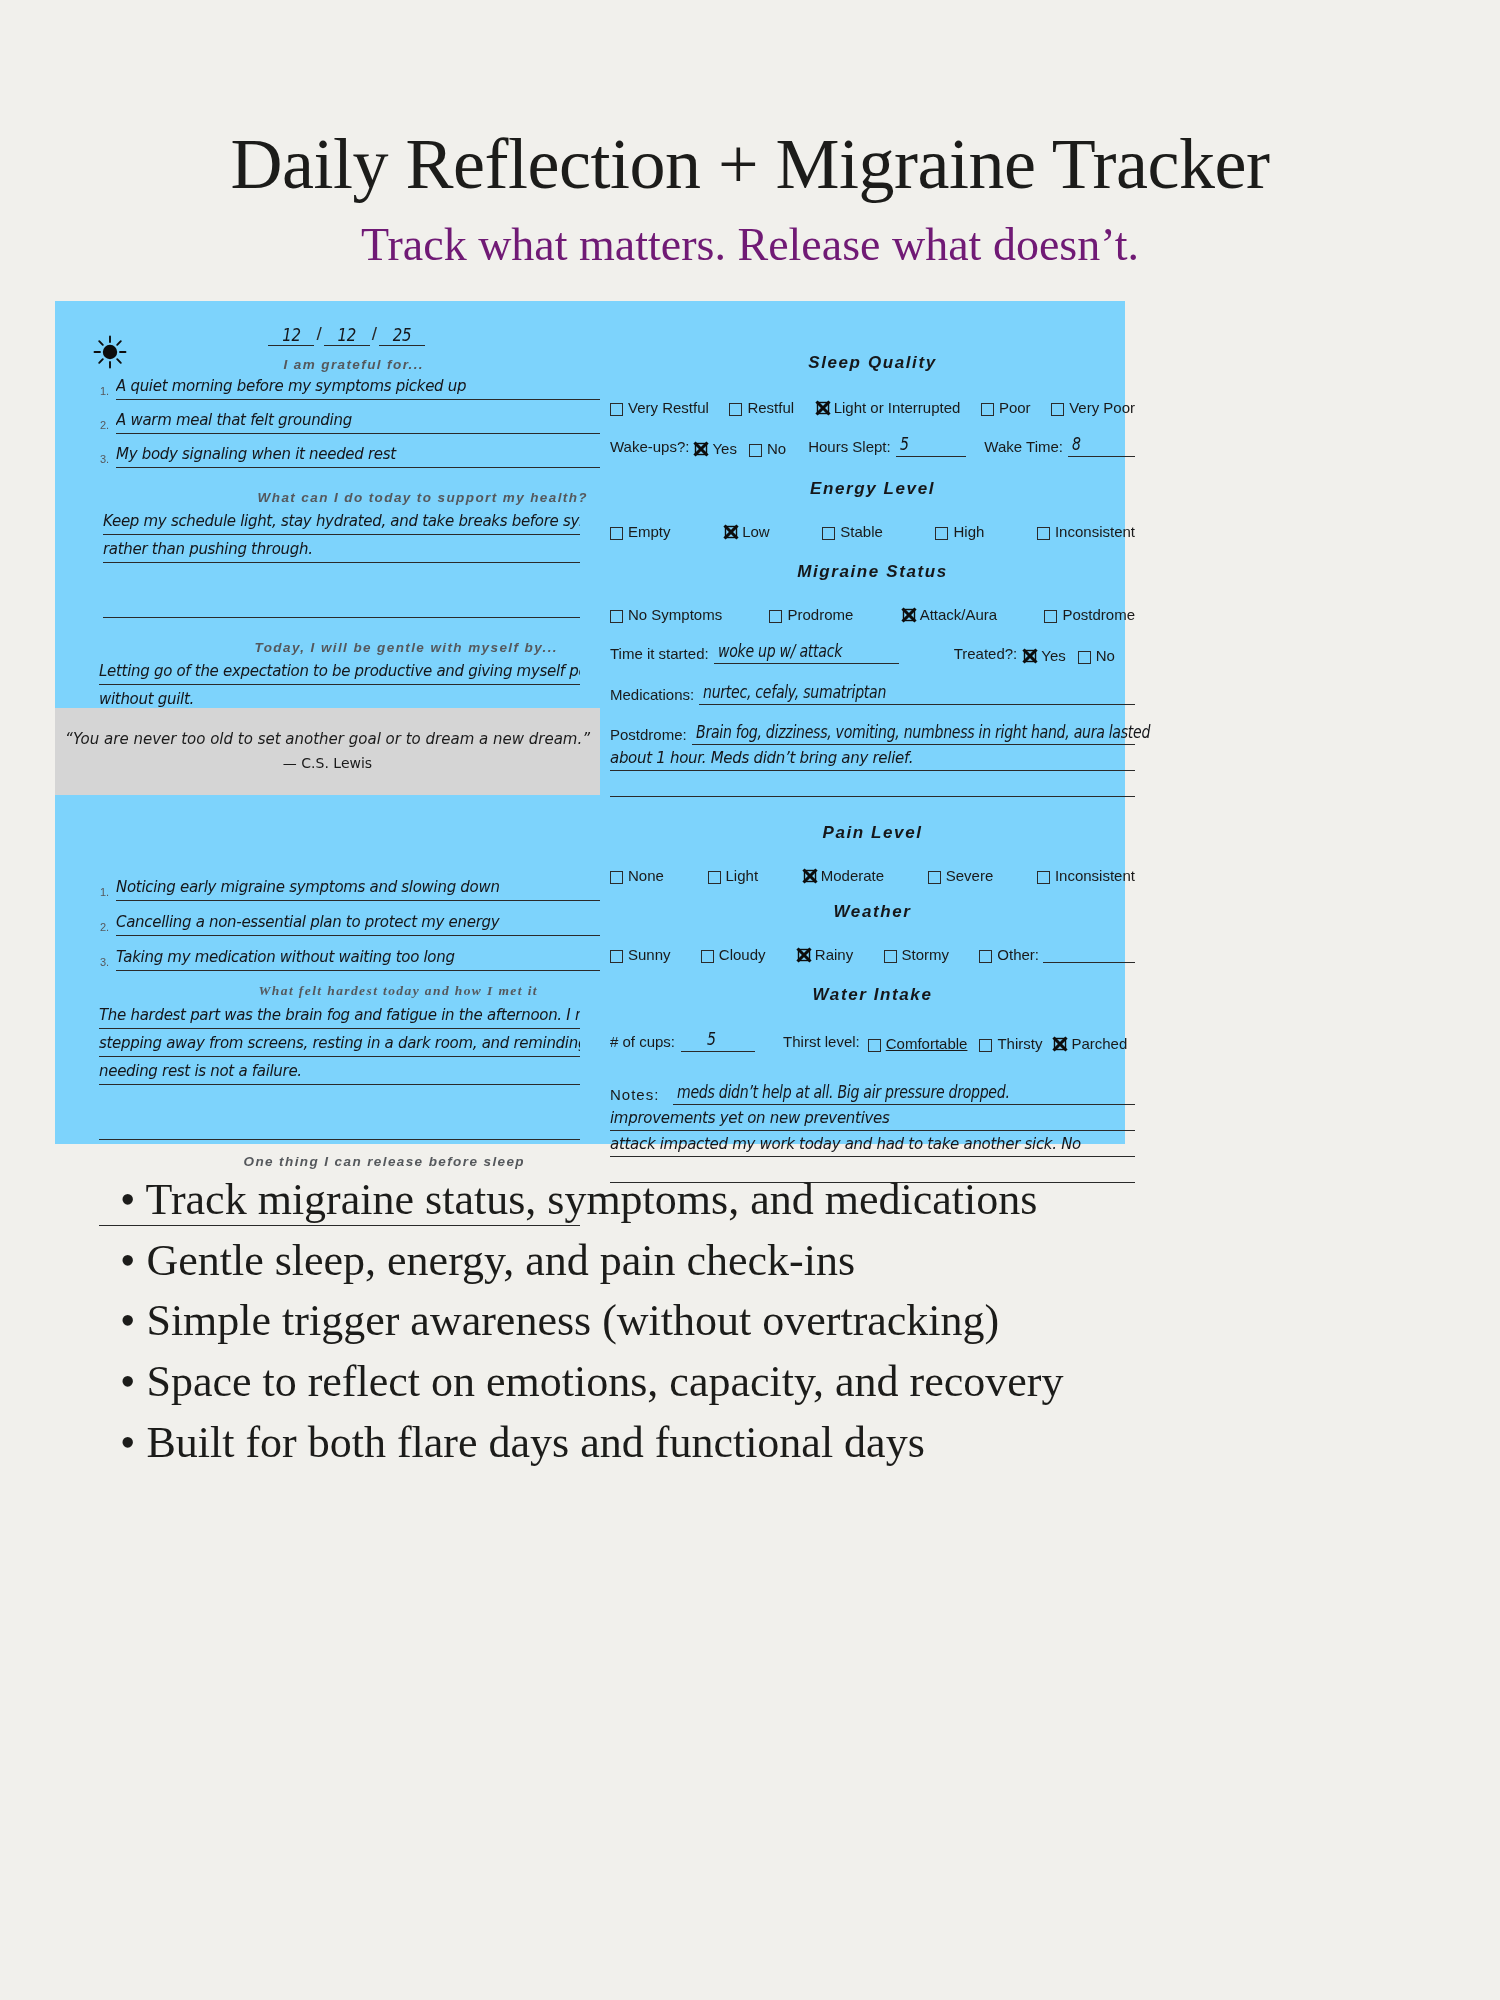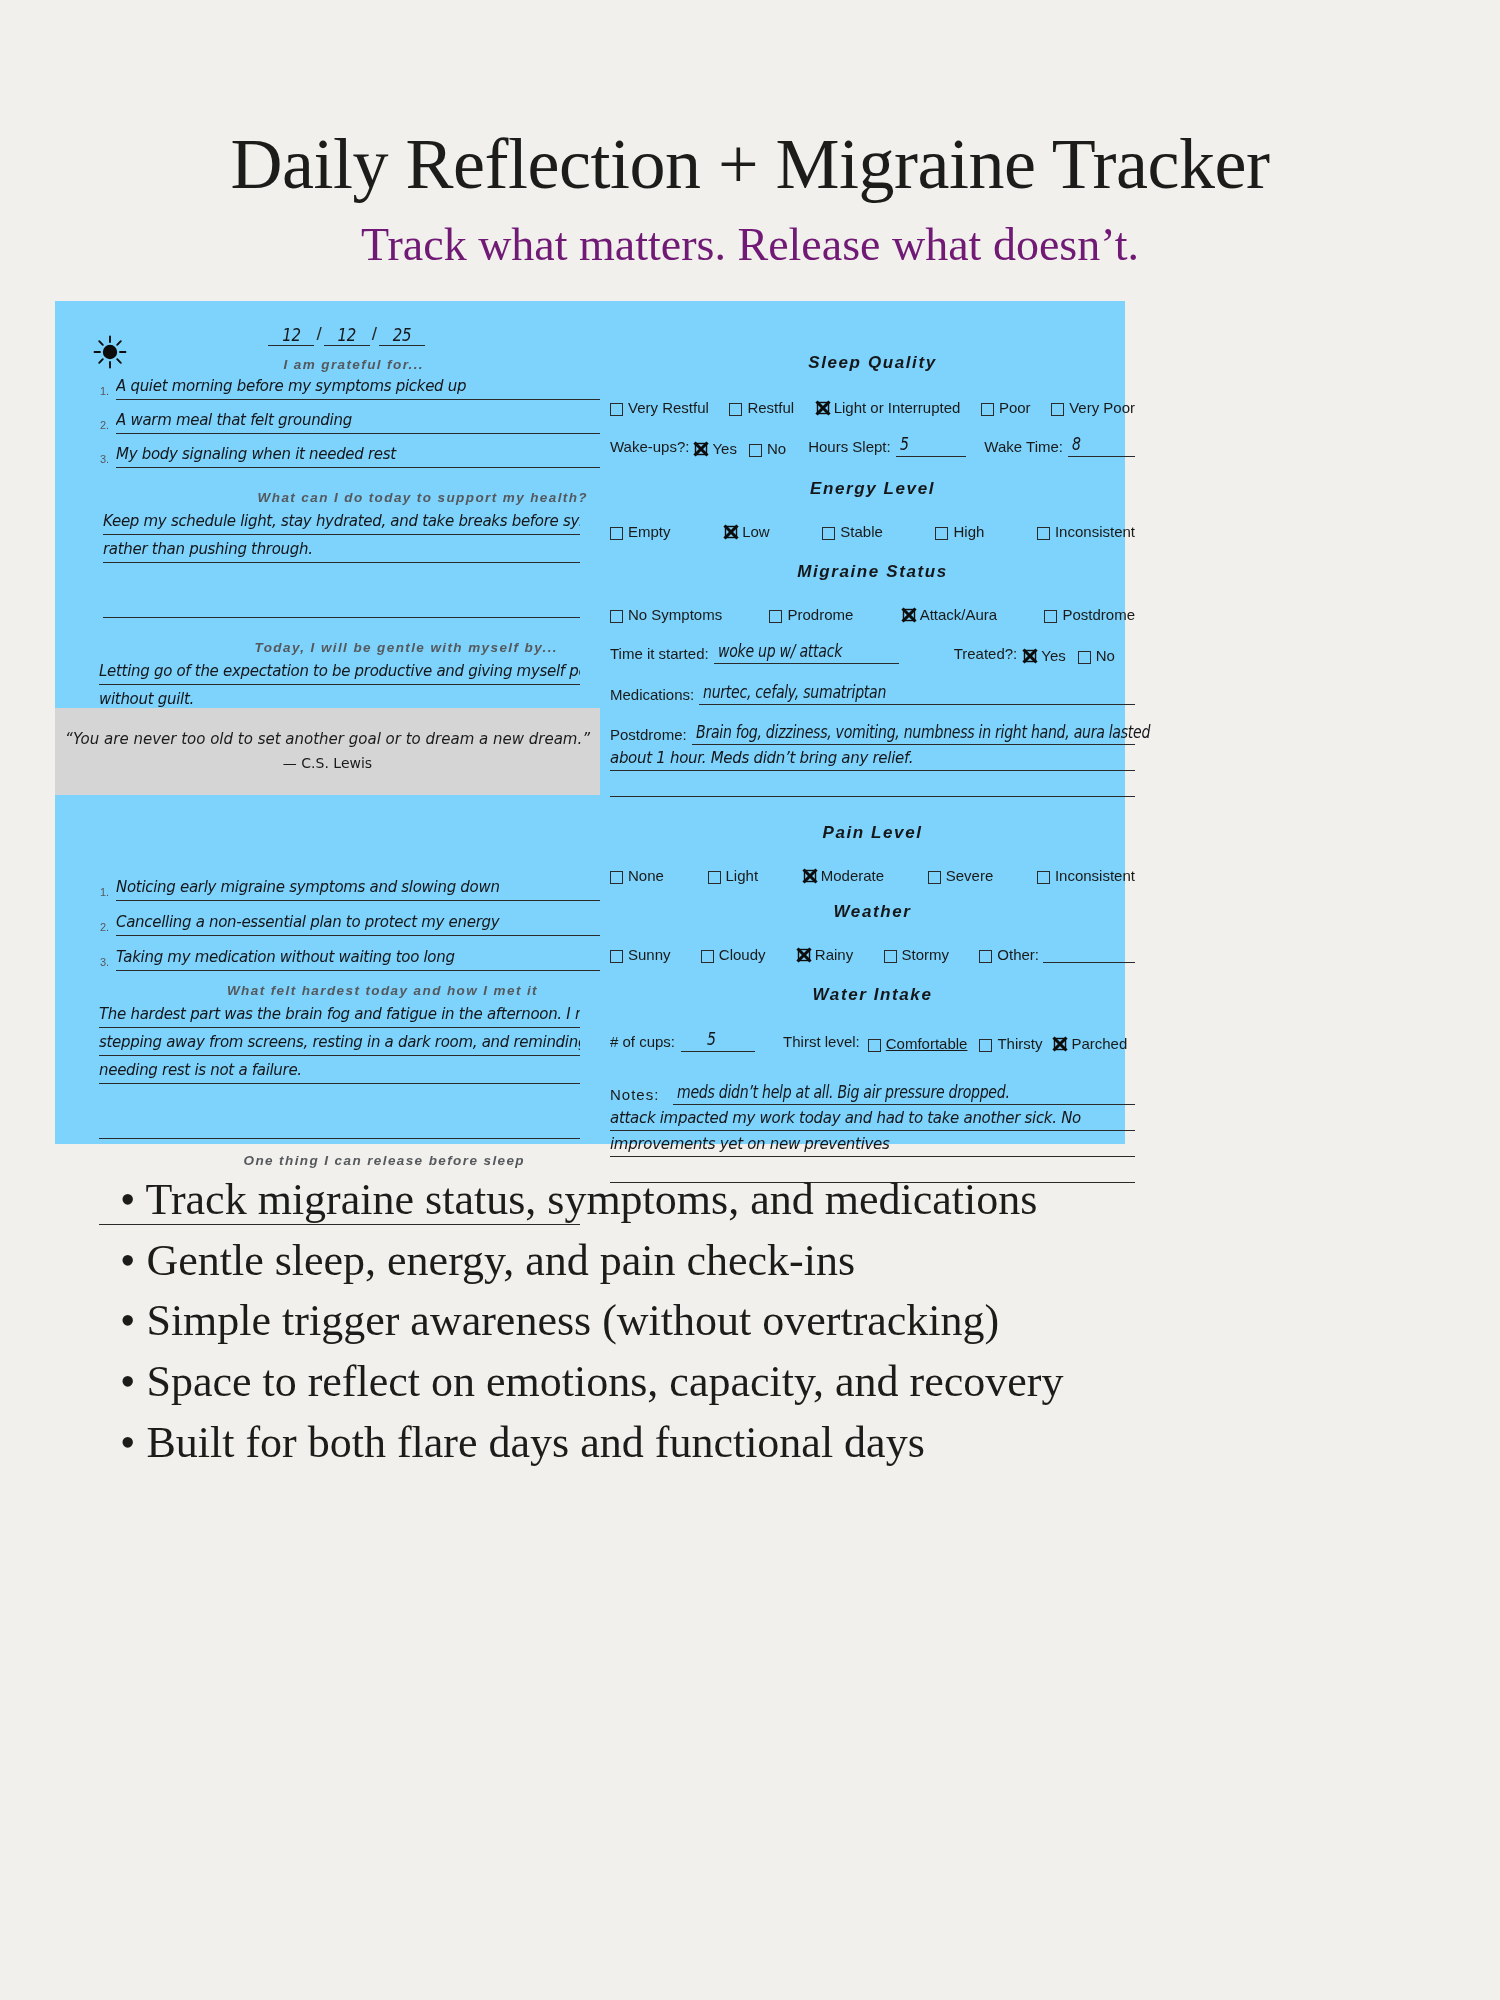--- a/index.html
+++ b/index.html
@@ -225,21 +225,21 @@
               <span class="num">2.</span>
               <span class="val"><span class="hand">Cancelling a non-essential plan to protect my energy</span></span>
             </div>
             <div class="numrow" style="margin-bottom:12px;">
               <span class="num">3.</span>
               <span class="val"><span class="hand">Taking my medication without waiting too long</span></span>
             </div>
           </div>
         </div>
 
-        <div class="caption" style="margin-top:12px; padding-right:62px;">What felt hardest today and how I met it</div>
+        <div class="caption" style="margin-top:12px; padding-right:62px;font-family:Liberation Serif, serif;">What felt hardest today and how I met it</div>
         <div class="lines-block" style="margin-top:2px; padding-left:44px;">
           <div class="lineitem"><span class="hand">The hardest part was the brain fog and fatigue in the afternoon. I met it by</span></div>
           <div class="lineitem"><span class="hand">stepping away from screens, resting in a dark room, and reminding myself that</span></div>
           <div class="lineitem"><span class="hand">needing rest is not a failure.</span></div>
           <div class="lineitem" style="border-bottom:none;"><span class="hand"></span></div>
           <div class="lineitem"></div>
         </div>
 
         <div class="caption" style="margin-top:14px; padding-right:75px;">One thing I can release before sleep</div>
         <div class="lines-block" style="margin-top:2px; padding-left:44px;">
@@ -488,22 +488,22 @@
             </span>
         </div>
 
         <div class="rowline" style="margin-top:28px;">
           <span class="lbl" style="letter-spacing:1px;">Notes:</span>
           <span class="wide-fill" style="margin-left:14px;">
               <span class="hand">meds didn’t help at all. Big air pressure dropped.</span>
             </span>
         </div>
         <div class="lines-block" style="padding:0;">
+          <div class="lineitem" style="height:25px;"><span class="hand" style="top:4px;">improvements yet on new preventives</span></div>
           <div class="lineitem" style="height:25px;"><span class="hand" style="top:4px;">attack impacted my work today and had to take another sick. No</span></div>
-          <div class="lineitem" style="height:25px;"><span class="hand" style="top:4px;">improvements yet on new preventives</span></div>
           <div class="lineitem" style="height:25px;"><span class="hand" style="top:4px;"></span></div>
         </div>
 
       </div>
     </div>
   </div>
 
   <div class="bullets">
     <div class="bullet">• Track migraine status, symptoms, and medications</div>
     <div class="bullet">• Gentle sleep, energy, and pain check-ins</div>

